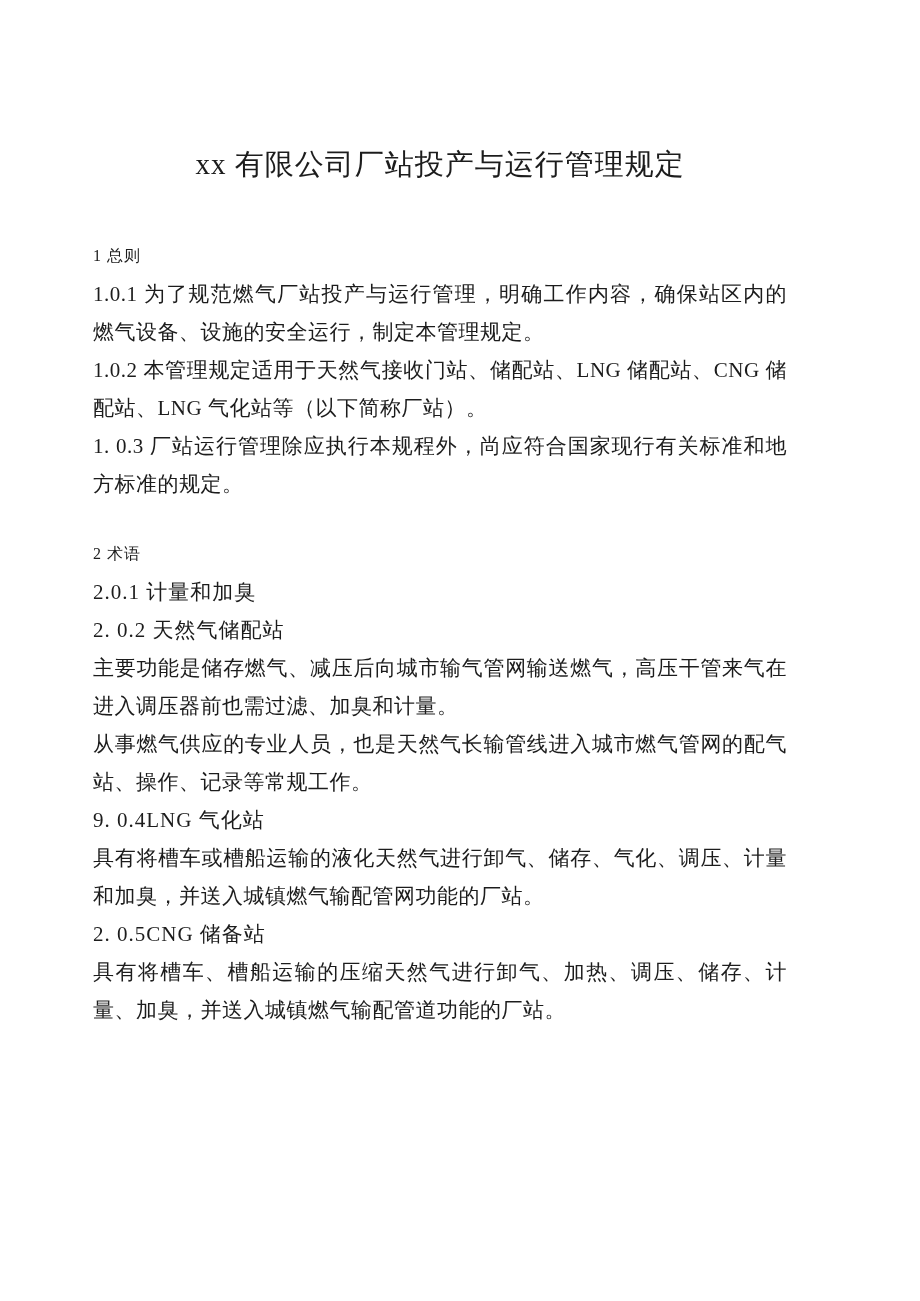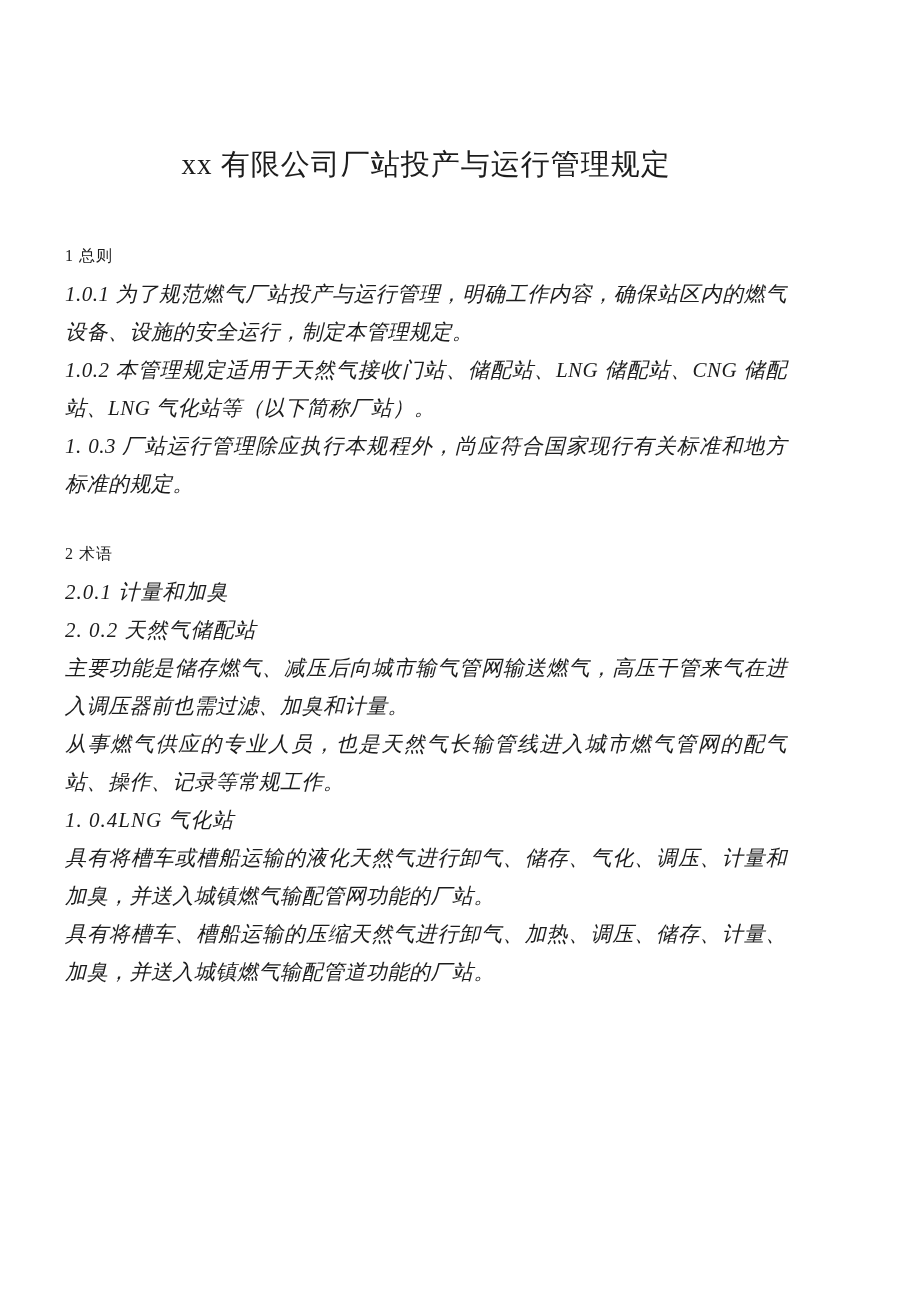--- a/index.html
+++ b/index.html
@@ -7,21 +7,21 @@
     padding: 0;
     background: #ffffff;
   }
   .page {
     position: relative;
     width: 920px;
     height: 1112px;
     margin: 0 auto;
     background: #ffffff;
     box-sizing: border-box;
-    padding: 143px 133px 0 65px;
+    padding: 143px 133px 0 93px;
     color: #1c1c1c;
     font-family: "Liberation Serif", "DejaVu Serif", serif;
     overflow: hidden;
   }
   .doc-title {
     margin: 0;
     font-size: 29px;
     font-weight: 400;
     line-height: 42px;
     text-align: center;
@@ -39,21 +39,20 @@
     letter-spacing: 1px;
   }
   .para {
     margin: 0;
     font-size: 21px;
     line-height: 38px;
     text-align: justify;
     text-align-last: left;
     letter-spacing: 0.5px;
     word-break: break-all;
-    font-style: italic;
   }
   .term {
     text-align: left;
     letter-spacing: 1px;
   }
 </style>
 </head>
 <body>
 
 <div class="page">
@@ -70,19 +69,20 @@
   <section class="section section-terms">
     <h2 class="heading">2 术语</h2>
 
     <p class="para term">2.0.1 计量和加臭</p>
 
     <p class="para term">2. 0.2 天然气储配站</p>
     <p class="para">主要功能是储存燃气、减压后向城市输气管网输送燃气，高压干管来气在进入调压器前也需过滤、加臭和计量。</p>
 
     <p class="para">从事燃气供应的专业人员，也是天然气长输管线进入城市燃气管网的配气站、操作、记录等常规工作。</p>
 
-    <p class="para term">1. 0.4LNG 气化站</p>
+    <p class="para term">9. 0.4LNG 气化站</p>
     <p class="para">具有将槽车或槽船运输的液化天然气进行卸气、储存、气化、调压、计量和加臭，并送入城镇燃气输配管网功能的厂站。</p>
 
+    <p class="para term">2. 0.5CNG 储备站</p>
     <p class="para">具有将槽车、槽船运输的压缩天然气进行卸气、加热、调压、储存、计量、加臭，并送入城镇燃气输配管道功能的厂站。</p>
   </section>
 
 </div>
 
 </body></html>

